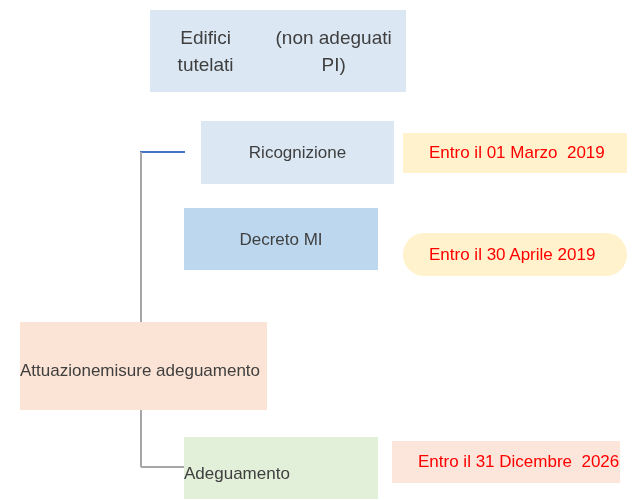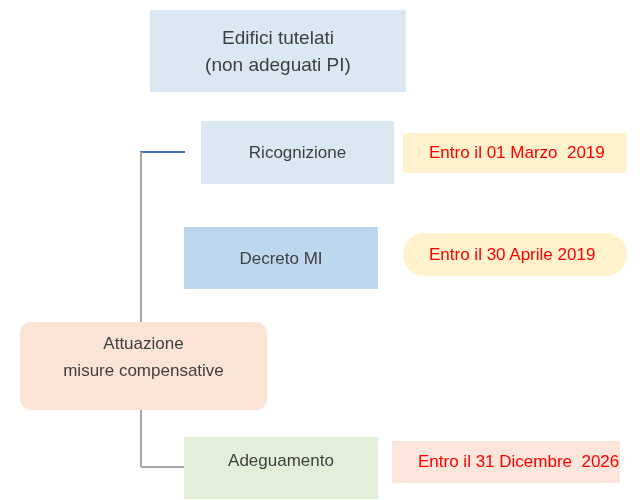--- a/index.html
+++ b/index.html
@@ -12,53 +12,52 @@
     position: relative;
     width: 640px;
     height: 500px;
     background: #ffffff;
     overflow: hidden;
   }
   .box {
     position: absolute;
     box-sizing: border-box;
     display: flex;
-    flex-direction: column;
+    flex-direction: row;
     align-items: center;
     color: #3f3f3f;
     text-align: center;
   }
   .box-root {
     left: 150px; top: 10px; width: 256px; height: 82px;
     background: #dbe7f3;
     justify-content: center;
     font-size: 19px;
     line-height: 27px;
   }
   .box-ricognizione {
     left: 201px; top: 121px; width: 193px; height: 63px;
     background: #dbe7f3;
     justify-content: center;
     font-size: 17px;
     line-height: 25px;
   }
   .box-decreto {
-    left: 184px; top: 227px; width: 194px; height: 62px;
+    left: 184px; top: 208px; width: 194px; height: 62px;
     background: #bdd7ee;
     justify-content: center;
     font-size: 17px;
     line-height: 25px;
   }
   .box-attuazione {
     left: 20px; top: 322px; width: 247px; height: 88px;
     background: #fbe4d5;
     padding-top: 8px;
     font-size: 17px;
     line-height: 27px;
-    border-radius: 11px;
   }
   .box-adeguamento {
     left: 184px; top: 437px; width: 194px; height: 62px;
     background: #e2efd9;
     padding-top: 11px;
     font-size: 17px;
     line-height: 25px;
   }
   .deadline {
     position: absolute;
@@ -120,21 +119,21 @@
   <div class="box box-decreto">
     <div>Decreto MI</div>
   </div>
 
   <div class="deadline deadline-2">
     <span>Entro il 30 Aprile 2019</span>
   </div>
 
   <div class="box box-attuazione">
     <div>Attuazione</div>
-    <div>misure compensative</div>
+    <div>misure adeguamento</div>
   </div>
 
   <div class="box box-adeguamento">
     <div>Adeguamento</div>
   </div>
 
   <div class="deadline deadline-3">
     <span>Entro il 31 Dicembre  2026</span>
   </div>
 

